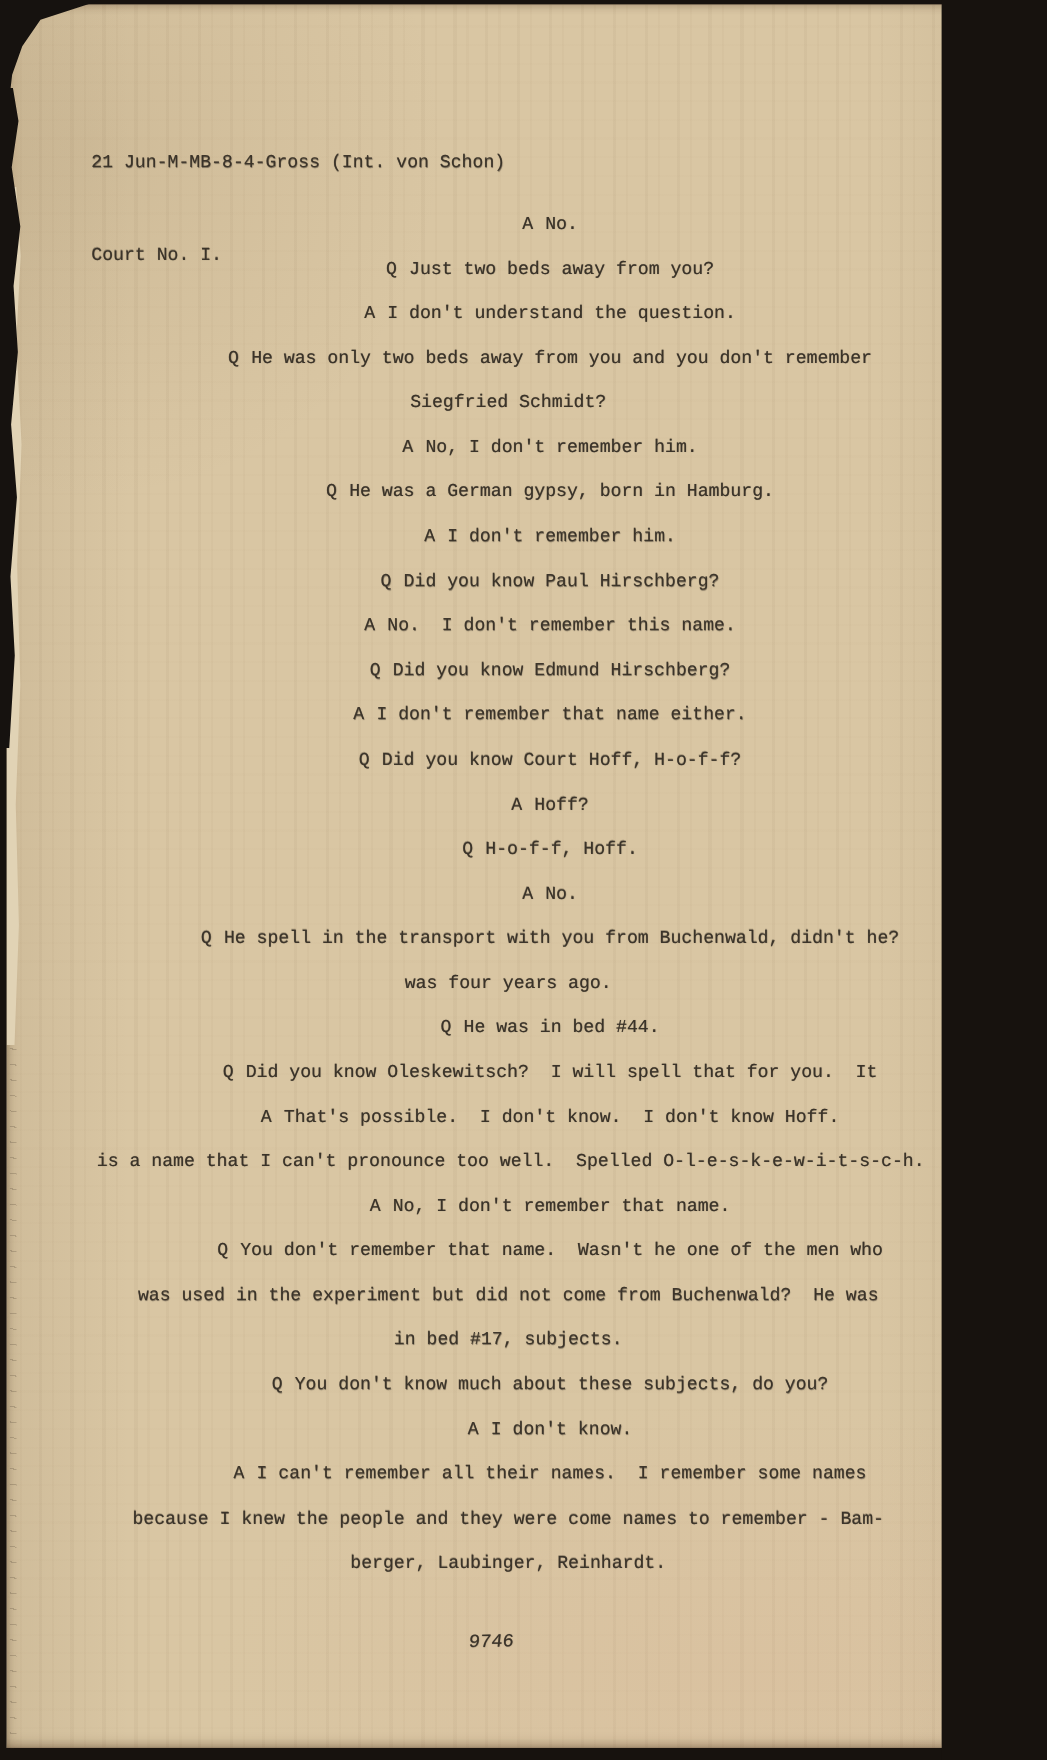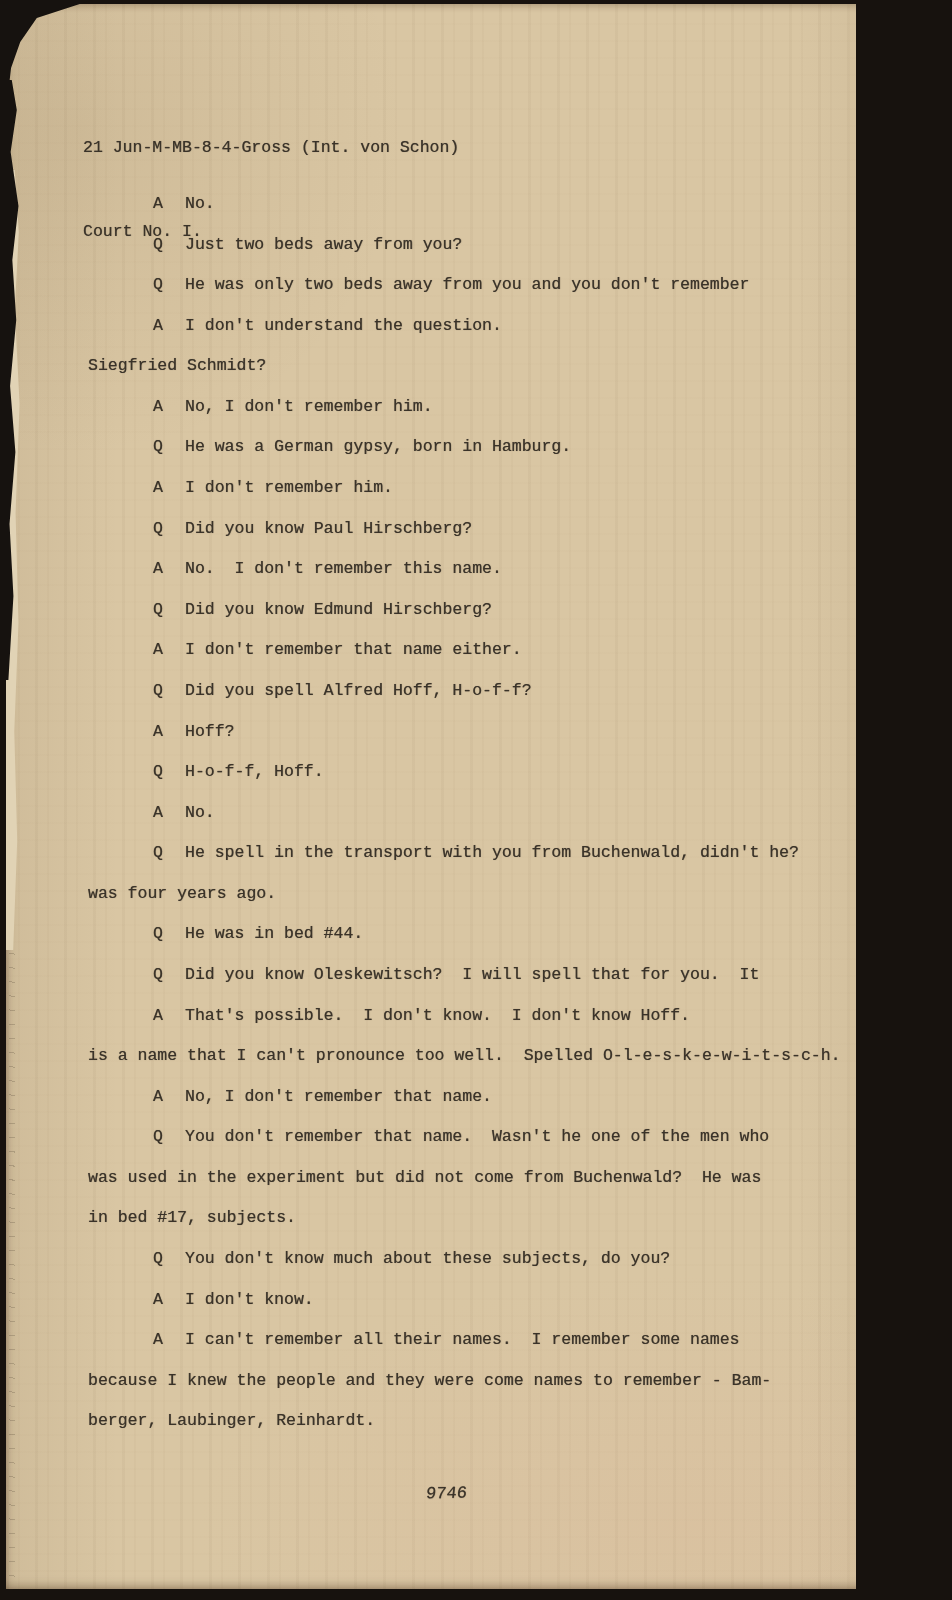--- a/index.html
+++ b/index.html
@@ -98,20 +98,21 @@
     left: 88px;
     top: 184px;
     right: 20px;
     z-index: 4;
     font-size: 16.5px;
   }
   .line {
     height: 40.58px;
     line-height: 40.58px;
     white-space: pre;
+    text-align: center;
   }
   .speaker {
     display: inline-block;
     margin-left: 65px;
     width: 32px;
   }
   .page-number {
     position: absolute;
     left: 426px;
     top: 1484px;
@@ -133,31 +134,31 @@
   <div class="left-crack"></div>
 
   <div class="header ink">
     <div>21 Jun-M-MB-8-4-Gross (Int. von Schon)</div>
     <div>Court No. I.</div>
   </div>
 
   <div class="lines ink" id="transcript-lines">
       <div class="line"><span class="speaker">A</span><span class="line-text">No.</span></div>
       <div class="line"><span class="speaker">Q</span><span class="line-text">Just two beds away from you?</span></div>
+      <div class="line"><span class="speaker">A</span><span class="line-text">I don't understand the question.</span></div>
       <div class="line"><span class="speaker">Q</span><span class="line-text">He was only two beds away from you and you don't remember</span></div>
-      <div class="line"><span class="speaker">A</span><span class="line-text">I don't understand the question.</span></div>
       <div class="line"><span class="line-text">Siegfried Schmidt?</span></div>
       <div class="line"><span class="speaker">A</span><span class="line-text">No, I don't remember him.</span></div>
       <div class="line"><span class="speaker">Q</span><span class="line-text">He was a German gypsy, born in Hamburg.</span></div>
       <div class="line"><span class="speaker">A</span><span class="line-text">I don't remember him.</span></div>
       <div class="line"><span class="speaker">Q</span><span class="line-text">Did you know Paul Hirschberg?</span></div>
       <div class="line"><span class="speaker">A</span><span class="line-text">No.  I don't remember this name.</span></div>
       <div class="line"><span class="speaker">Q</span><span class="line-text">Did you know Edmund Hirschberg?</span></div>
       <div class="line"><span class="speaker">A</span><span class="line-text">I don't remember that name either.</span></div>
-      <div class="line"><span class="speaker">Q</span><span class="line-text">Did you spell Alfred Hoff, H-o-f-f?</span></div>
+      <div class="line"><span class="speaker">Q</span><span class="line-text">Did you know Court Hoff, H-o-f-f?</span></div>
       <div class="line"><span class="speaker">A</span><span class="line-text">Hoff?</span></div>
       <div class="line"><span class="speaker">Q</span><span class="line-text">H-o-f-f, Hoff.</span></div>
       <div class="line"><span class="speaker">A</span><span class="line-text">No.</span></div>
       <div class="line"><span class="speaker">Q</span><span class="line-text">He spell in the transport with you from Buchenwald, didn't he?</span></div>
       <div class="line"><span class="line-text">was four years ago.</span></div>
       <div class="line"><span class="speaker">Q</span><span class="line-text">He was in bed #44.</span></div>
       <div class="line"><span class="speaker">Q</span><span class="line-text">Did you know Oleskewitsch?  I will spell that for you.  It</span></div>
       <div class="line"><span class="speaker">A</span><span class="line-text">That's possible.  I don't know.  I don't know Hoff.</span></div>
       <div class="line"><span class="line-text">is a name that I can't pronounce too well.  Spelled O-l-e-s-k-e-w-i-t-s-c-h.</span></div>
       <div class="line"><span class="speaker">A</span><span class="line-text">No, I don't remember that name.</span></div>

